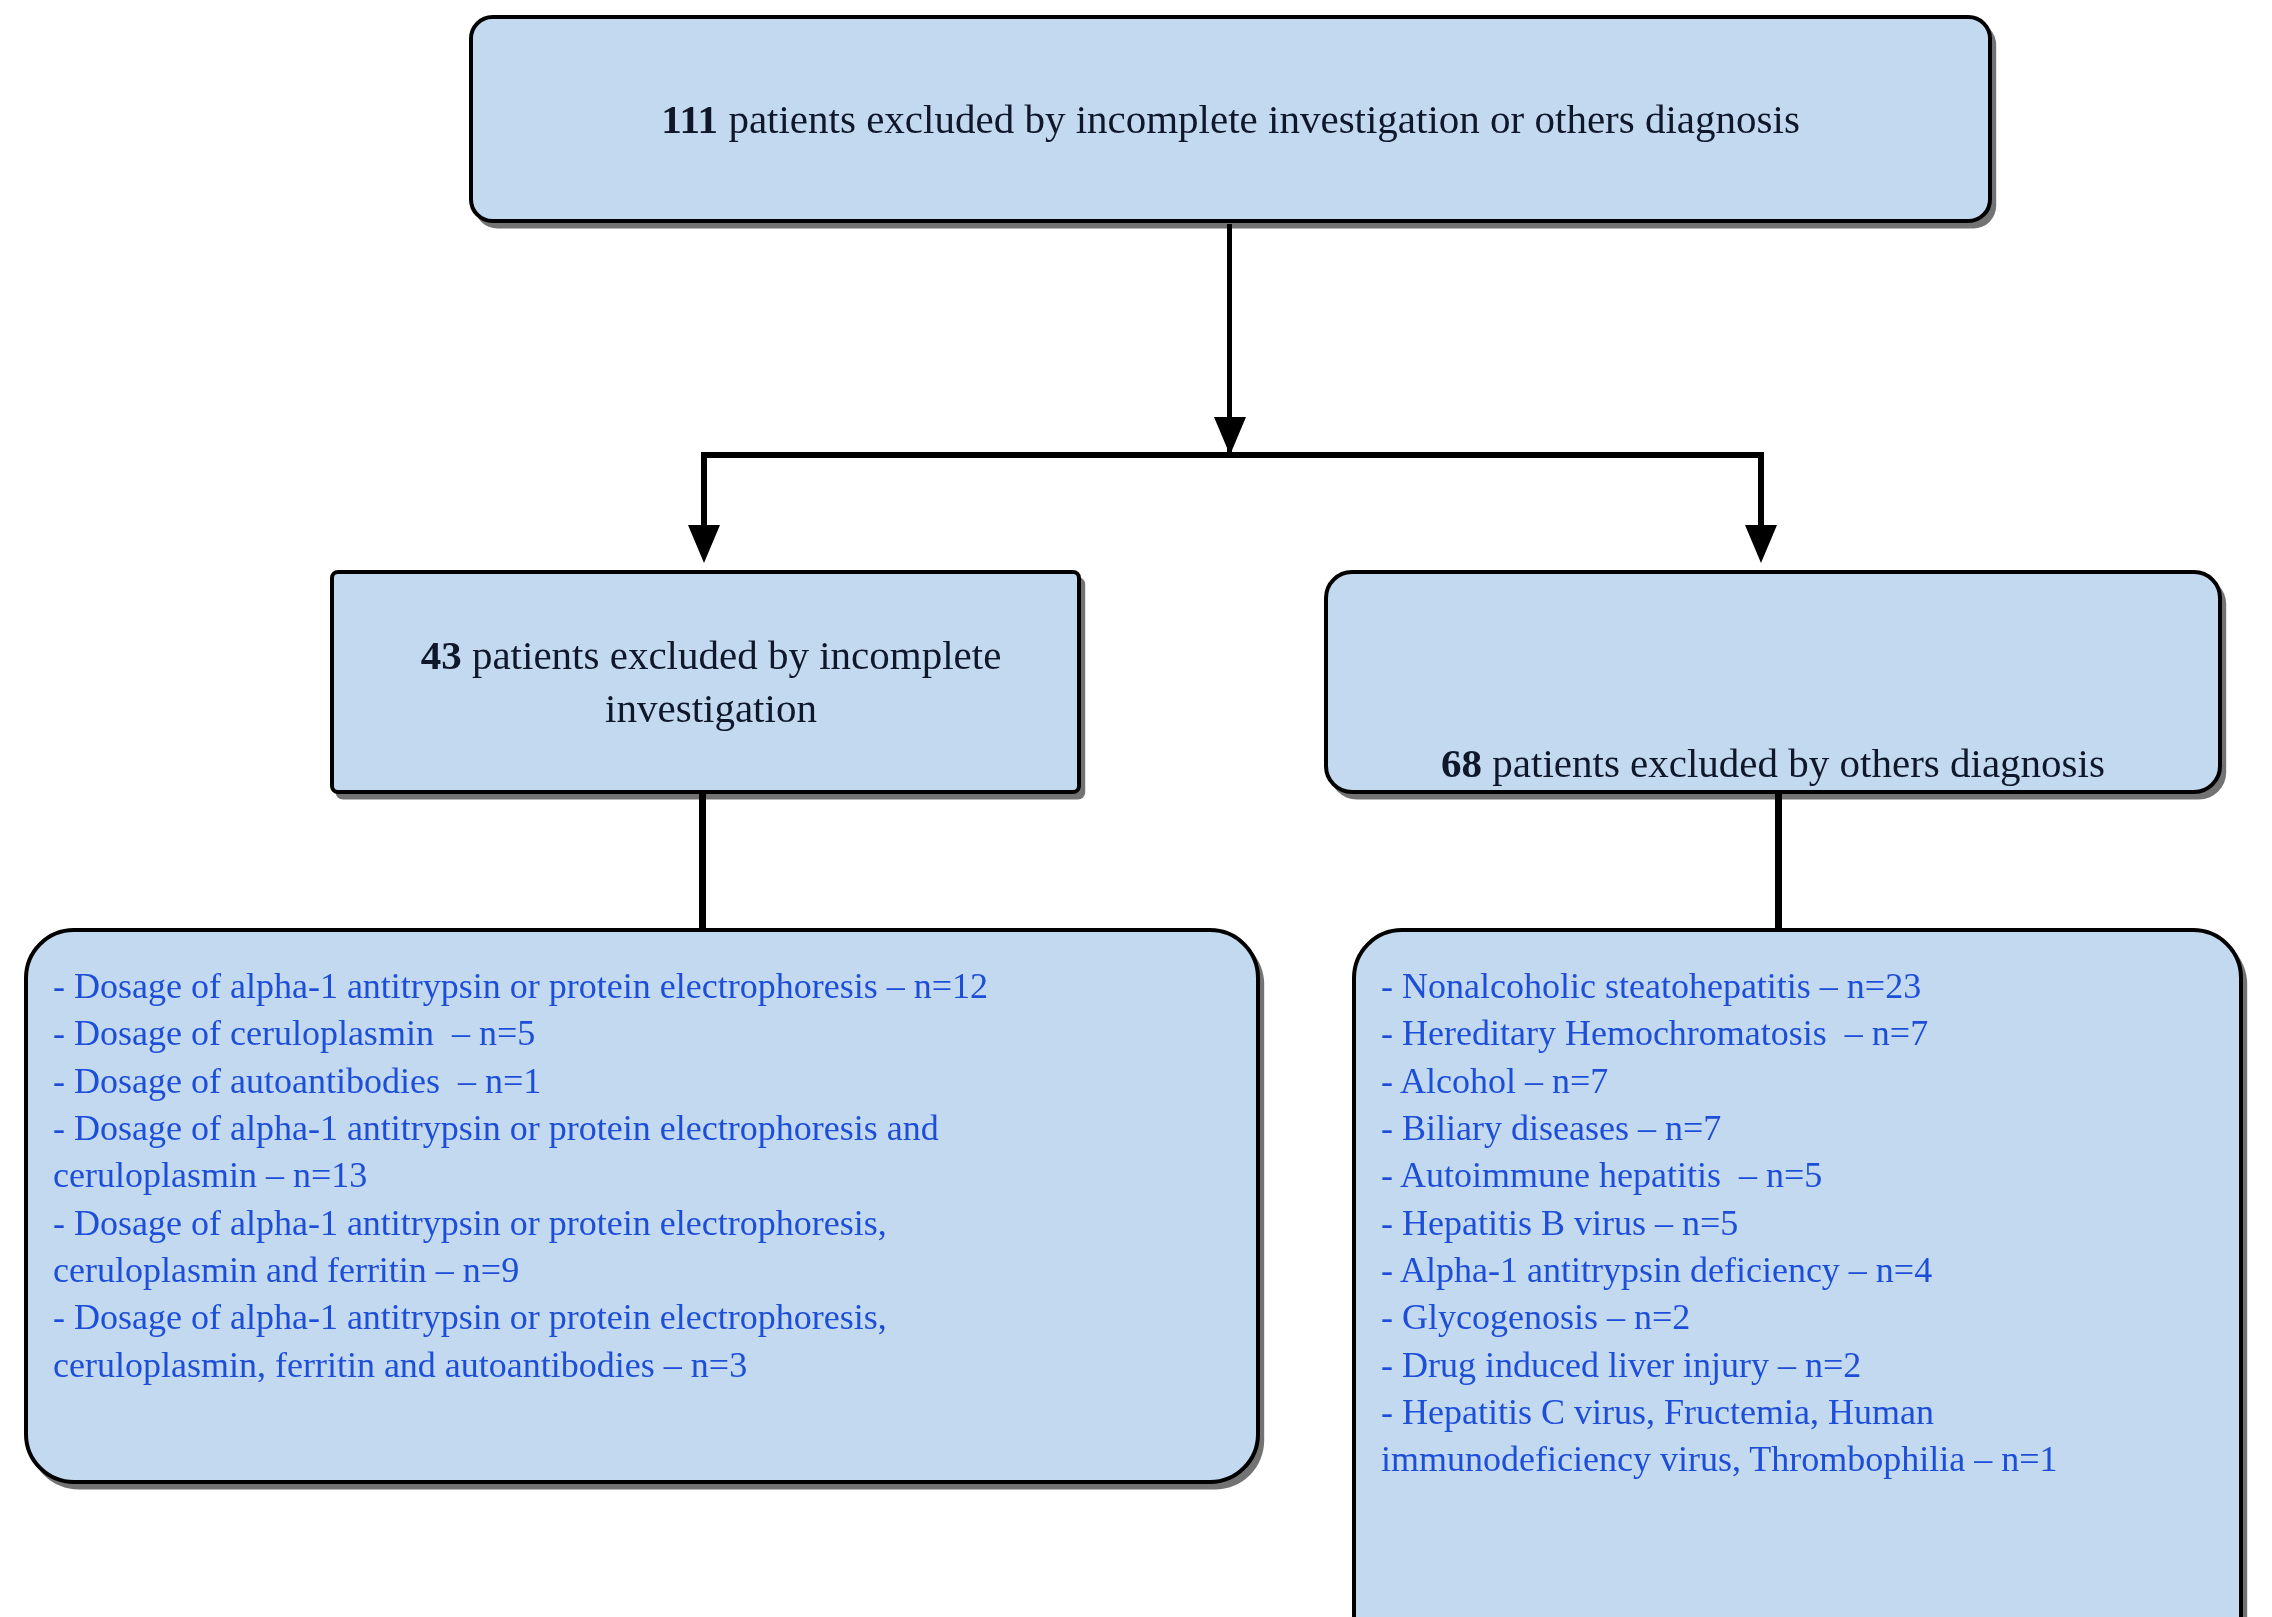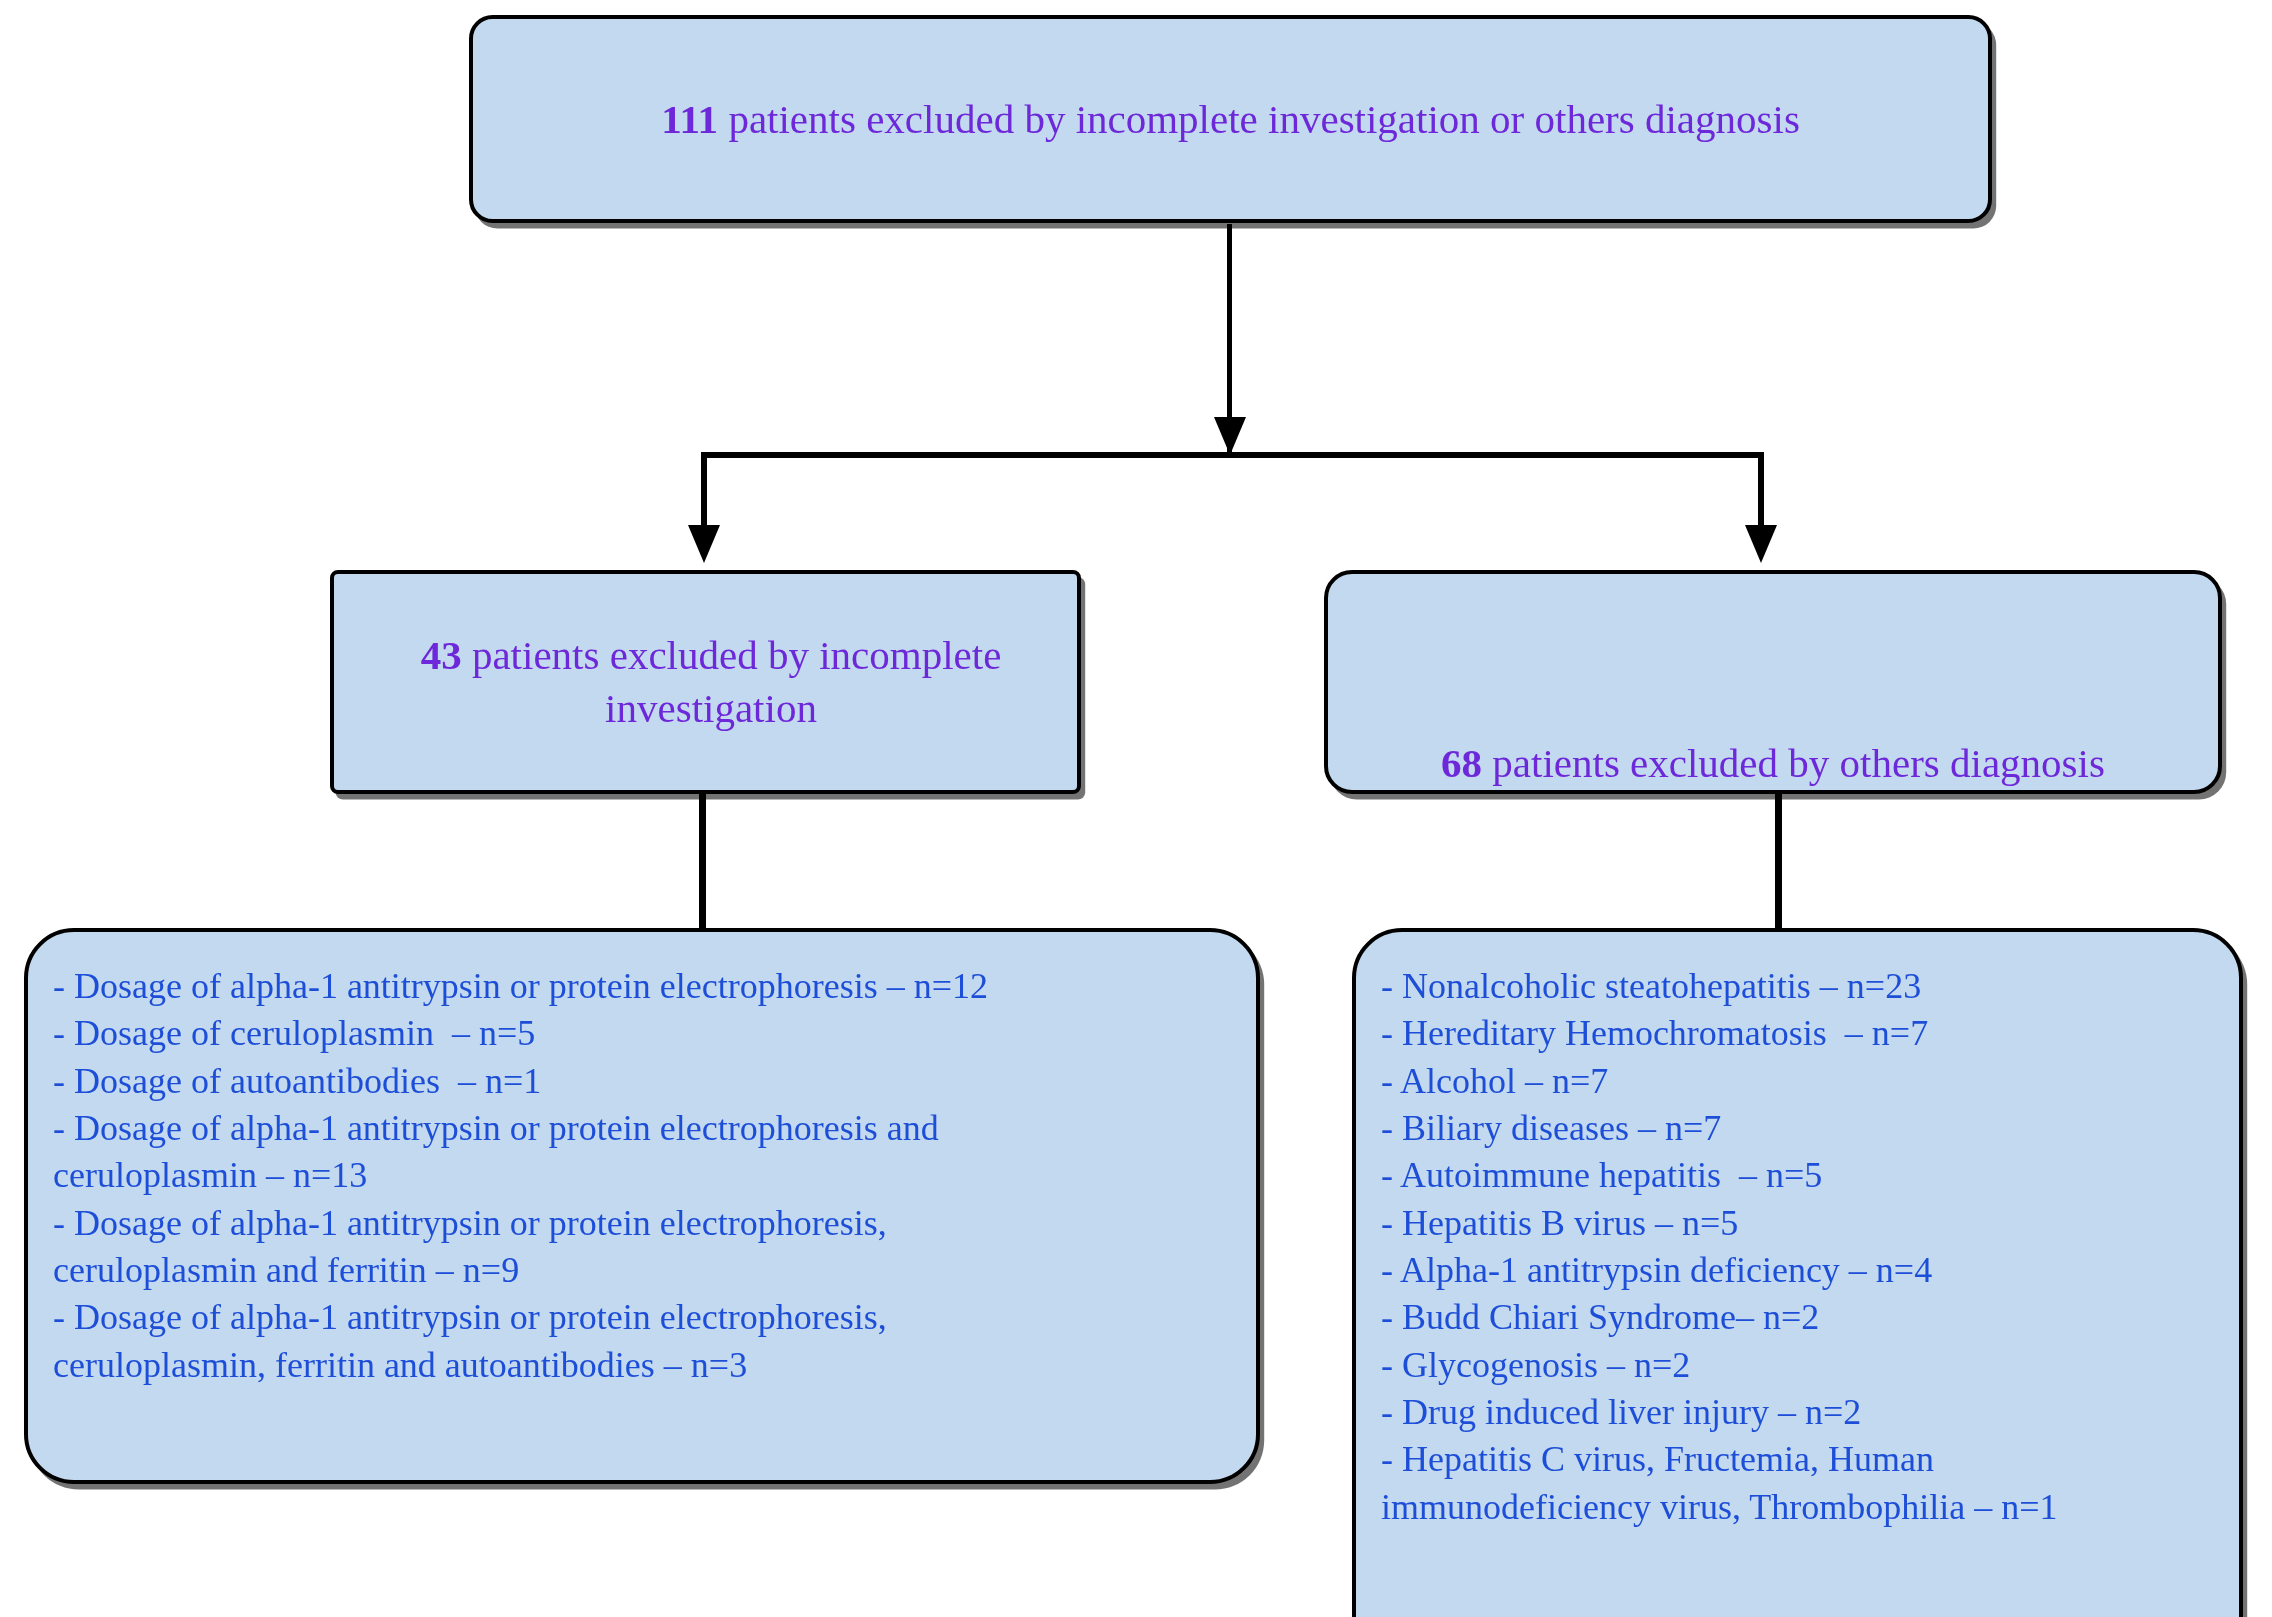--- a/index.html
+++ b/index.html
@@ -64,21 +64,21 @@
     left: 1352px;
     top: 928px;
     width: 891px;
     height: 809px;
     border-radius: 50px;
   }
 
   .headline {
     font-size: 41px;
     line-height: 1.30;
-    color: #6d28d9;
+    color: #0f172a;
     text-align: center;
     padding: 0 32px;
   }
   .headline b { font-weight: bold; }
 
   .listwrap {
     padding: 31px 28px 0 25px;
   }
   .listline {
     font-size: 36px;
@@ -158,21 +158,20 @@
 
   <div class="node node-bottom-right">
     <div class="listwrap">
         <div class="listline">- Nonalcoholic steatohepatitis – n=23</div>
         <div class="listline">- Hereditary Hemochromatosis  – n=7</div>
         <div class="listline">- Alcohol – n=7</div>
         <div class="listline">- Biliary diseases – n=7</div>
         <div class="listline">- Autoimmune hepatitis  – n=5</div>
         <div class="listline">- Hepatitis B virus – n=5</div>
         <div class="listline">- Alpha-1 antitrypsin deficiency – n=4</div>
-        <div class="listline">- Budd Chiari Syndrome– n=2</div>
         <div class="listline">- Glycogenosis – n=2</div>
         <div class="listline">- Drug induced liver injury – n=2</div>
         <div class="listline">- Hepatitis C virus, Fructemia, Human
 immunodeficiency virus, Thrombophilia – n=1</div>
       </div>
   </div>
 
 </div>
 
 

